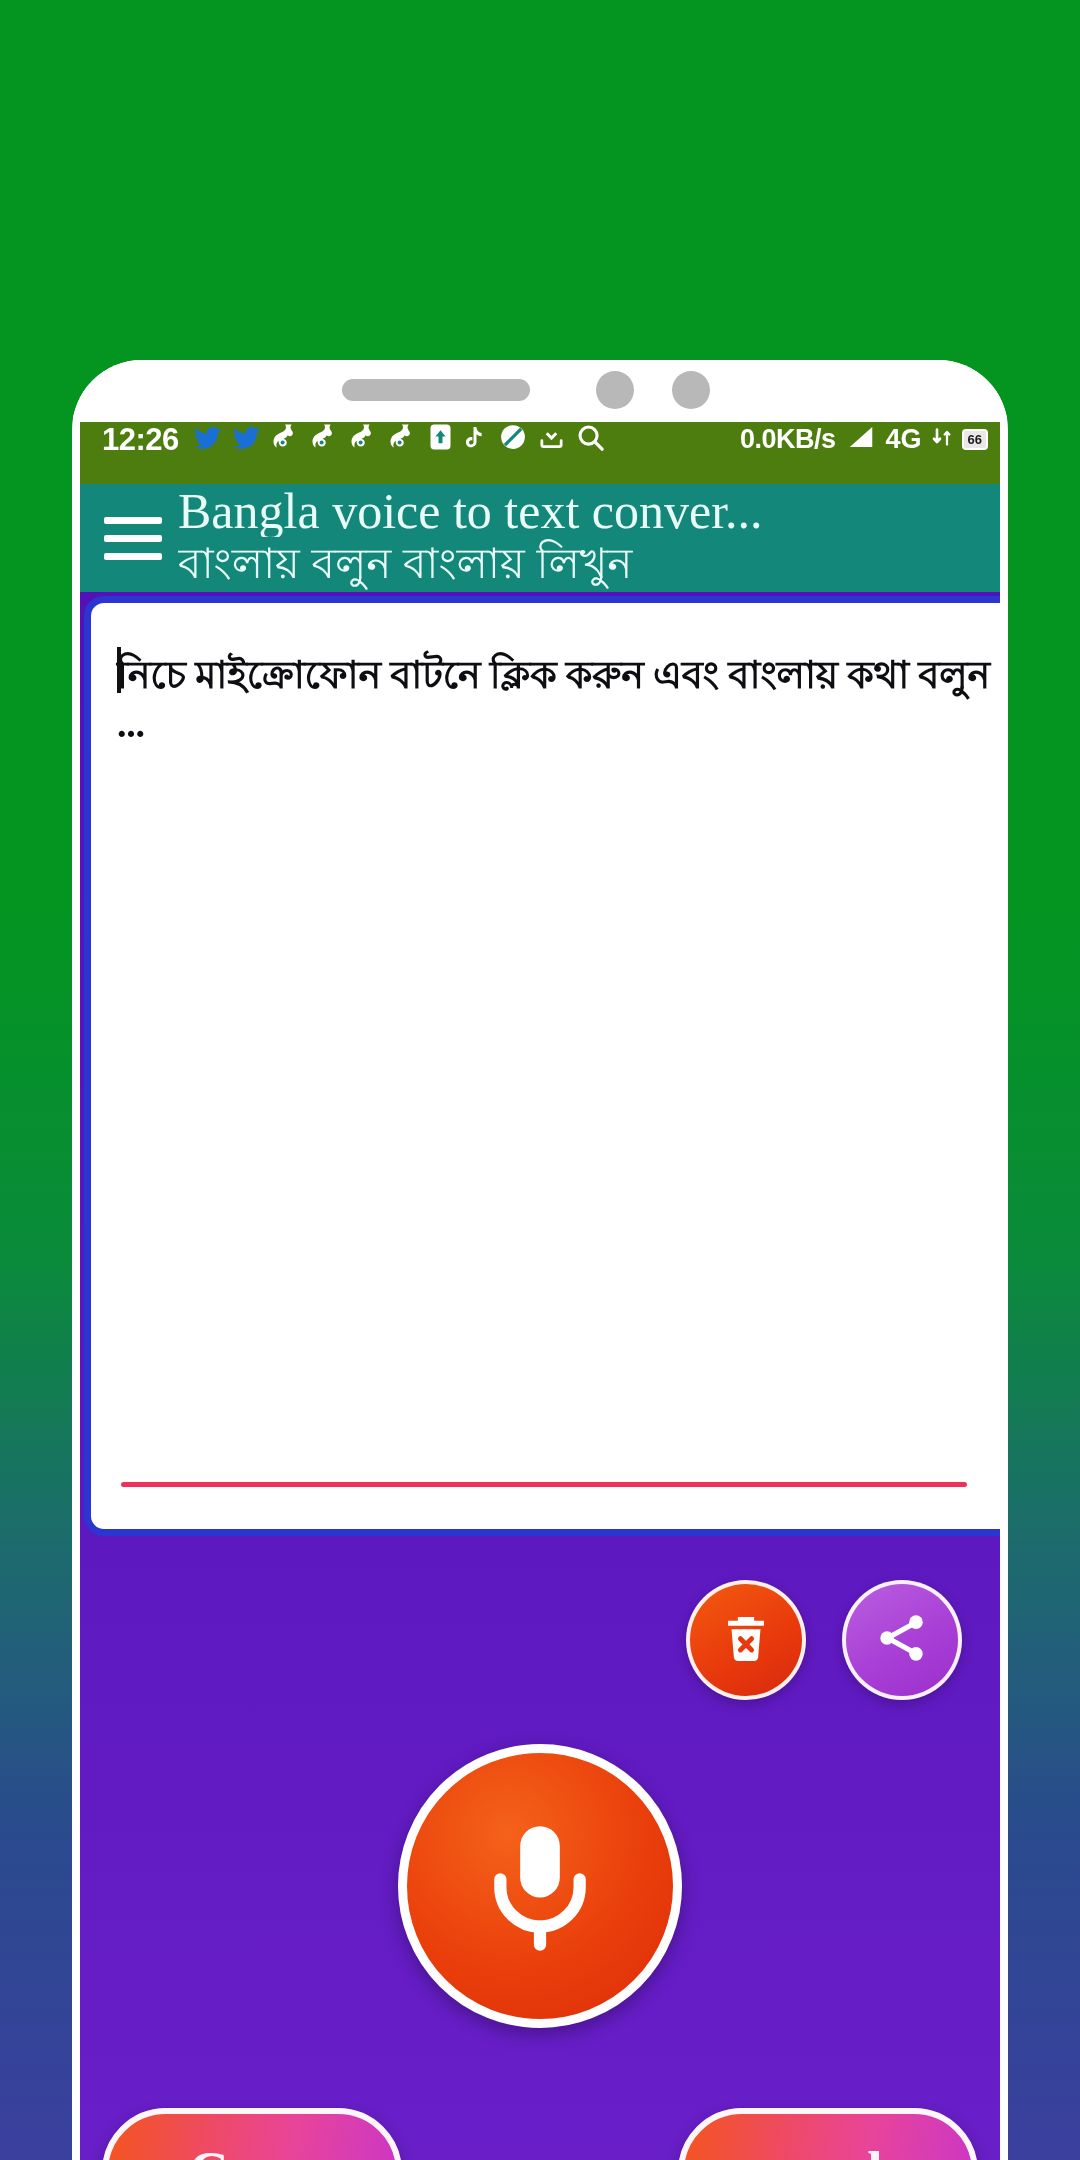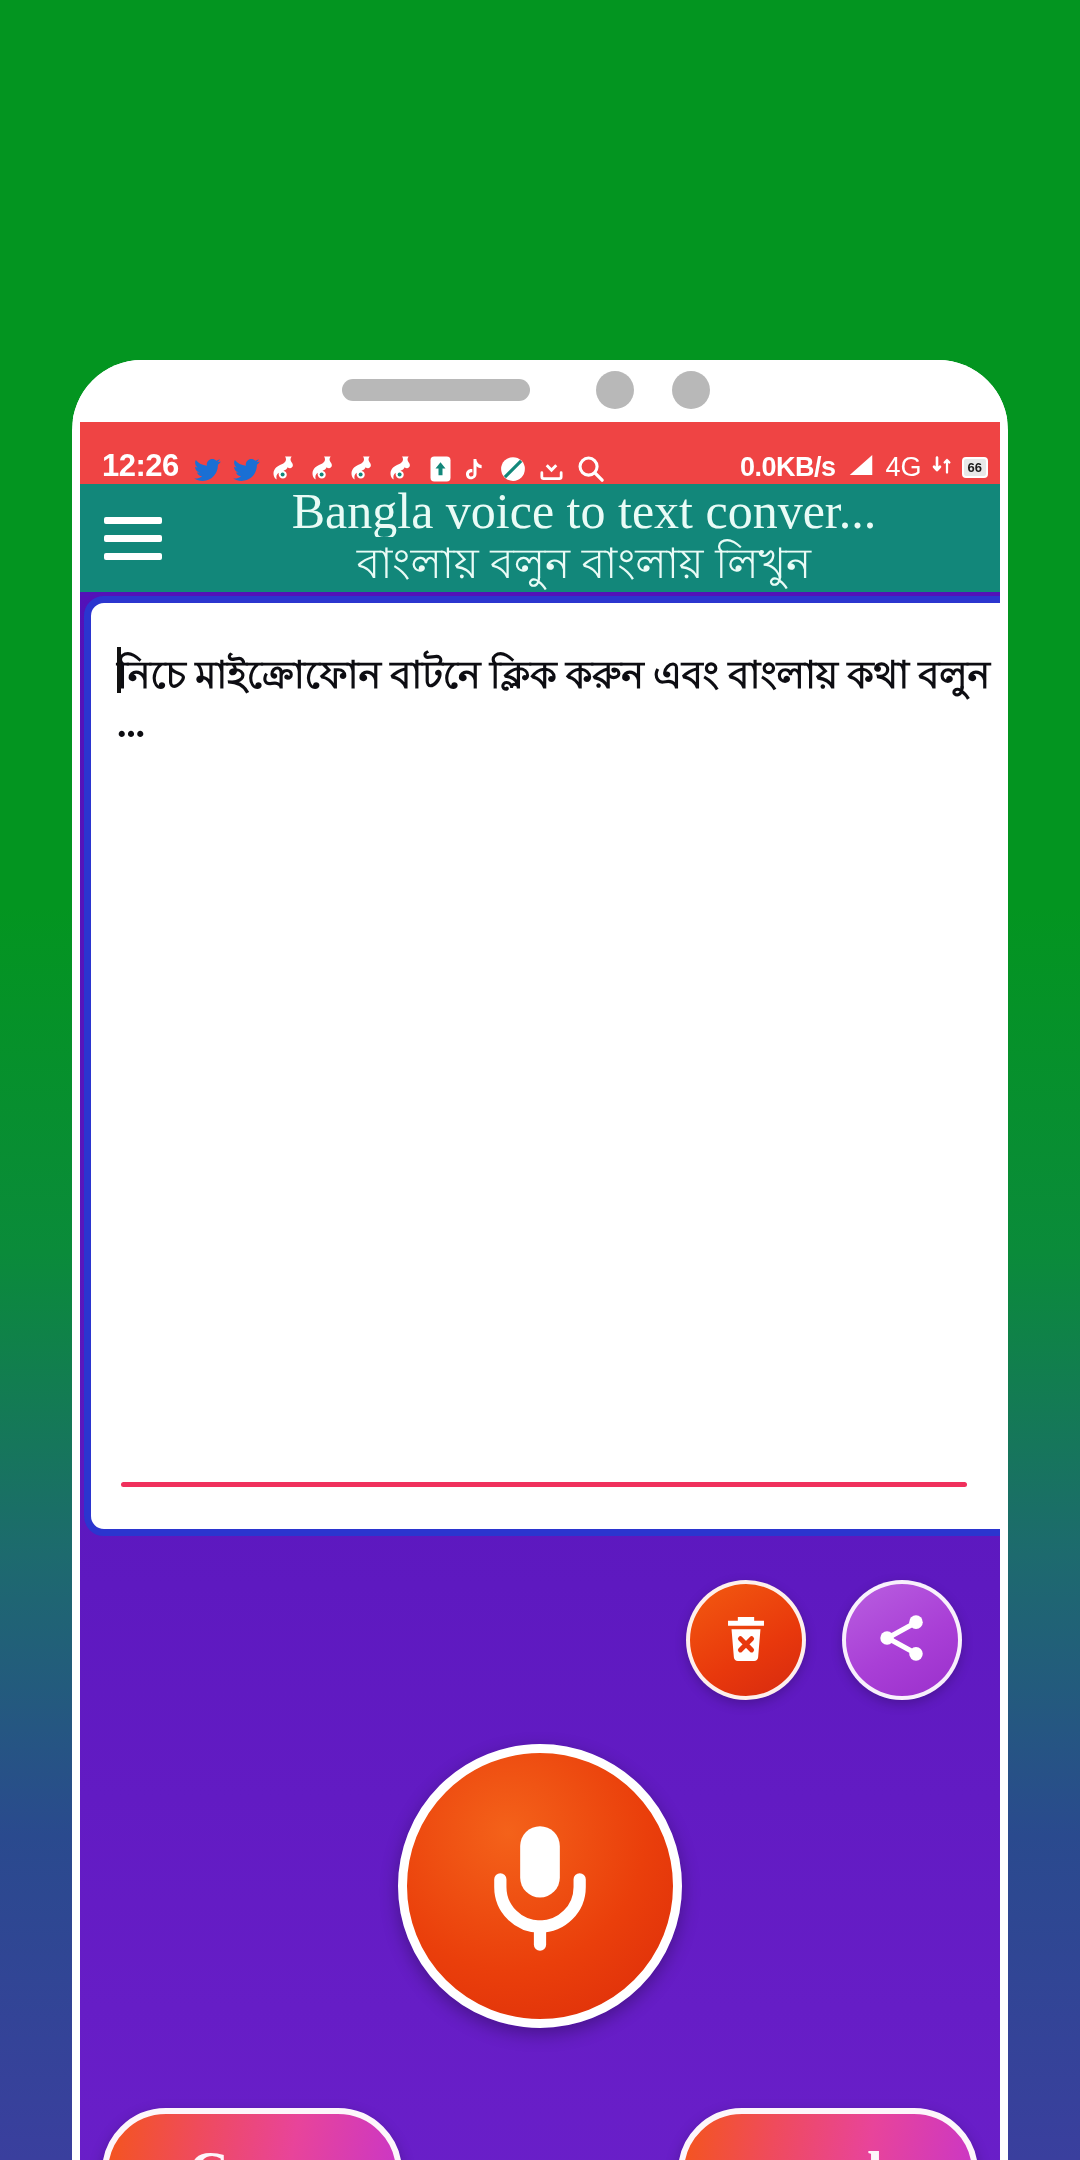--- a/index.html
+++ b/index.html
@@ -29,42 +29,42 @@
   .cam-dot{ width:38px; height:38px; border-radius:50%; background:#b8b8b8; }
 
   
   #screen{
     position:absolute; left:8px; top:62px; width:920px; height:1798px;
     overflow:hidden; background:#5311b8;
   }
 
   
   #statusbar{
-    height:62px; background:#ef4444; color:#ffffff;
-    display:flex; align-items:flex-end; padding:0 12px 0 22px; gap:0;
+    height:62px; background:#4d7c0f; color:#ffffff;
+    display:flex; align-items:flex-start; padding:0 12px 0 22px; gap:0;
   }
   #status-time{ font-size:31px; font-weight:bold; letter-spacing:-0.5px; margin-right:14px; }
   .sicon{ font-size:27px; line-height:1; margin-right:9px; display:inline-block; }
   .sicon svg{ display:block; }
   #status-right{ margin-left:auto; display:flex; align-items:center; gap:8px; }
   #netspeed{ font-size:27px; font-weight:bold; letter-spacing:-0.5px; }
-  #gen{ font-size:27px; font-weight:normal; }
+  #gen{ font-size:27px; font-weight:bold; }
   #batt{
     font-size:13px; font-weight:bold; color:#1b1b1b; background:#e8e8e8;
     border-radius:4px; padding:1px 4px; border:2px solid #ffffff;
   }
 
   
   #appbar{
     height:108px; background:#12877a; display:flex; align-items:center;
     padding-left:24px; padding-right:10px;
   }
   #hamburger{ width:74px; display:flex; flex-direction:column; gap:11px; flex:0 0 auto; }
   #hamburger span{ display:block; height:7px; background:#ffffff; border-radius:2px; width:58px; }
-  #titleblock{ flex:1; min-width:0; overflow:hidden;text-align:center; }
+  #titleblock{ flex:1; min-width:0; overflow:hidden; }
   #app-title{
     color:#e9fbf6; font-family:"Liberation Serif", serif; font-size:50px;
     line-height:1.02; white-space:nowrap; overflow:hidden; text-overflow:ellipsis;
   }
   #app-subtitle{
     color:#e9fbf6; font-size:42px; line-height:1.25; white-space:nowrap;
     overflow:hidden; text-overflow:ellipsis; margin-top:1px;
   }
 
   

